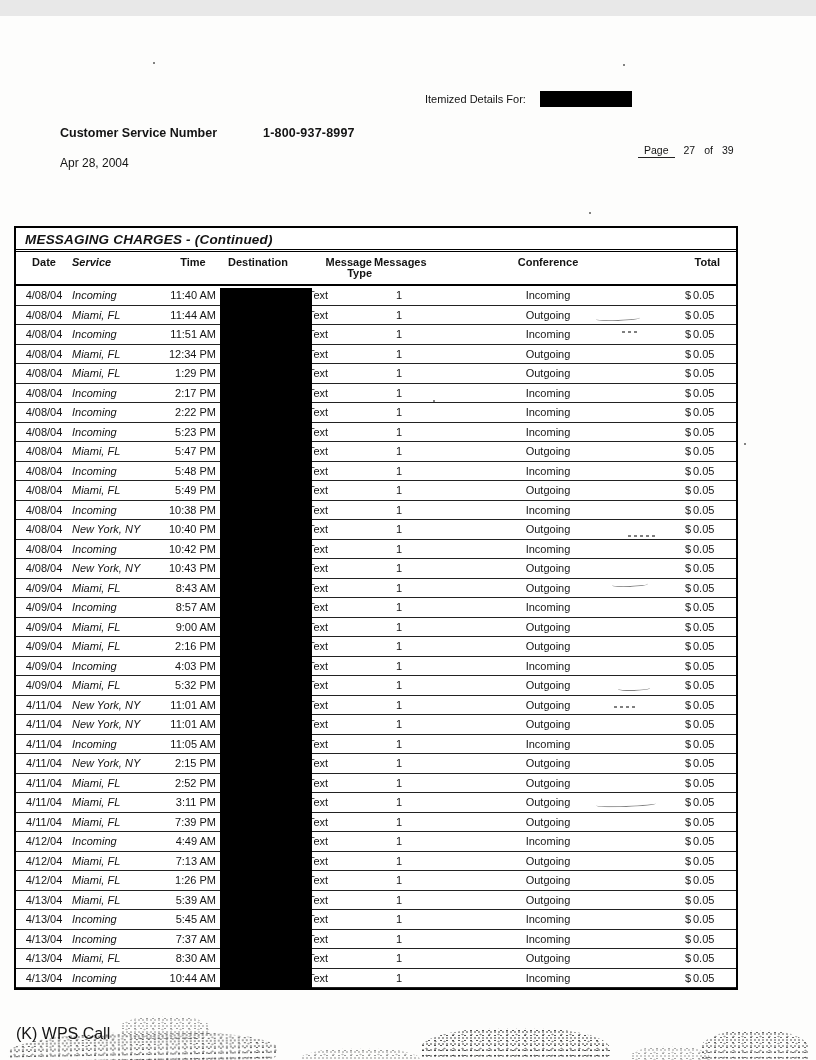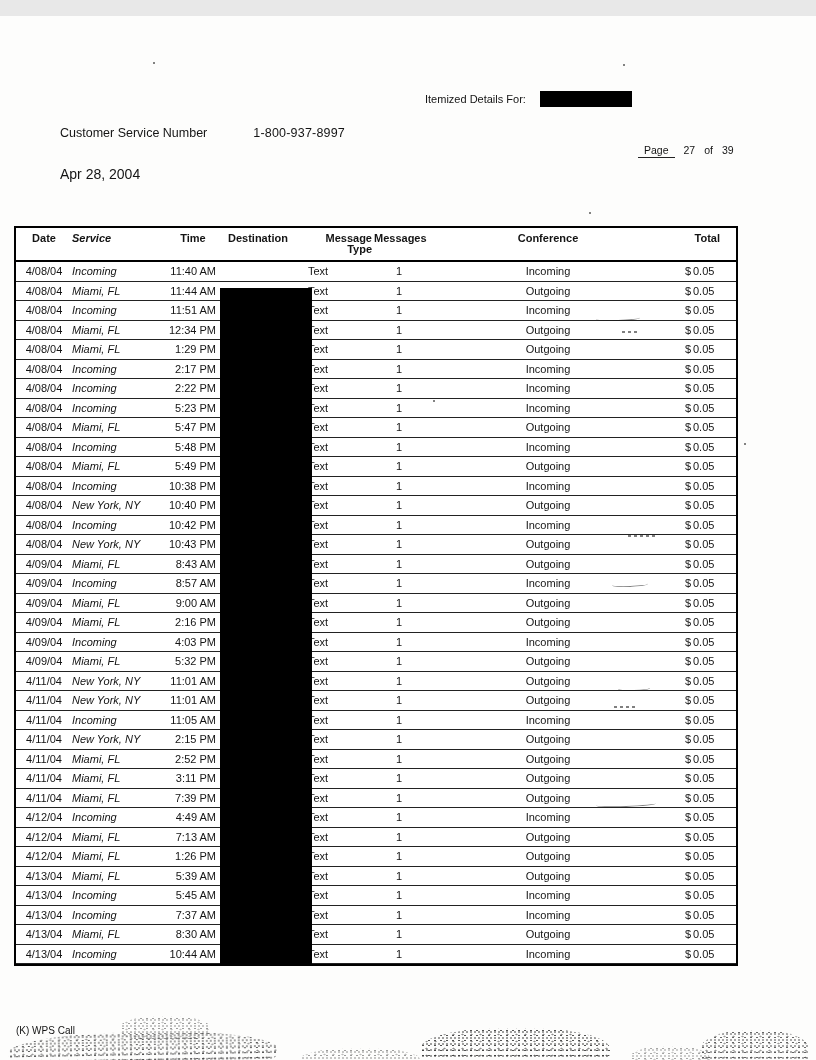--- a/index.html
+++ b/index.html
@@ -10,23 +10,23 @@
     background:#fdfdfc; overflow:hidden;
   }
 
   
   .itemized { position:absolute; left:425px; top:74px; font-size:11px; }
   .iline { height:18px; display:flex; align-items:center; white-space:nowrap; }
   .redact { display:inline-block; background:#000; }
   .r1 { width:92px; height:16px; margin-left:14px; }
   .r2 { width:77px; height:15px; margin-left:6px; }
 
-  .csn { position:absolute; left:60px; top:110px; font-size:12.5px; font-weight:normal; white-space:nowrap;text-align:right; }
+  .csn { position:absolute; left:60px; top:110px; font-size:12.5px; font-weight:bold; white-space:nowrap;text-align:right; }
   .csn-number { margin-left:46px; letter-spacing:.2px; }
-  .stmt-date { position:absolute; left:60px; top:150px; font-size:14px; }
+  .stmt-date { position:absolute; left:60px; top:140px; font-size:12px; }
 
   .pageinfo { position:absolute; left:638px; top:128px; font-size:10.5px; display:flex; gap:9px; align-items:baseline; }
   .pg-label { border-bottom:1px solid #222; padding:0 6px 1px 6px; }
 
   
   .bill-box {
     position:absolute; left:14px; top:210px; width:724px;
     border:2px solid #000; background:#fff;
   }
   .bill-title {
@@ -59,21 +59,21 @@
   td.c-amt  { text-align:left; padding-right:18px; }
   th.c-total{ text-align:right; padding-right:16px; }
 
   .redaction-bar {
     position:absolute; left:204px; top:60px; bottom:0; width:92px;
     background:#000;
   }
 
   
   .legend { position:absolute; left:16px; top:985px; font-size:10px; letter-spacing:.1px; }
-  .wps    { position:absolute; left:16px; top:1009px; font-size:10px; }
+  .wps    { position:absolute; left:16px; top:1009px; font-size:16px; }
 
   
   .art { position:absolute; pointer-events:none; }
   .wavy { height:5px; border-bottom:1.5px solid rgba(25,25,25,.55); border-radius:55%; transform:rotate(-2deg); }
   .dashes { height:2px; background:repeating-linear-gradient(90deg, rgba(0,0,0,.5) 0 3px, transparent 3px 6px); }
   .speck { width:2px; height:2px; background:rgba(0,0,0,.65); border-radius:50%; }
   .noise {
     position:absolute; pointer-events:none; border-radius:45%;
     background-image:
       radial-gradient(rgba(0,0,0,.85) .5px, transparent 1.1px),
@@ -102,20 +102,21 @@
   <div class="stmt-date">Apr 28, 2004</div>
 
   <div class="pageinfo">
     <span class="pg-label">Page</span>
     <span>27</span>
     <span>of</span>
     <span>39</span>
   </div>
 
   <div class="bill-box">
+    <div class="bill-title">MESSAGING CHARGES  - (Continued)</div>
     <table class="bill-table">
       <colgroup>
         <col style="width:52px">
           <col style="width:96px">
           <col style="width:58px">
         <col style="width:86px">
           <col style="width:64px">
           <col style="width:101px">
         <col style="width:150px">
           <col style="width:70px">

